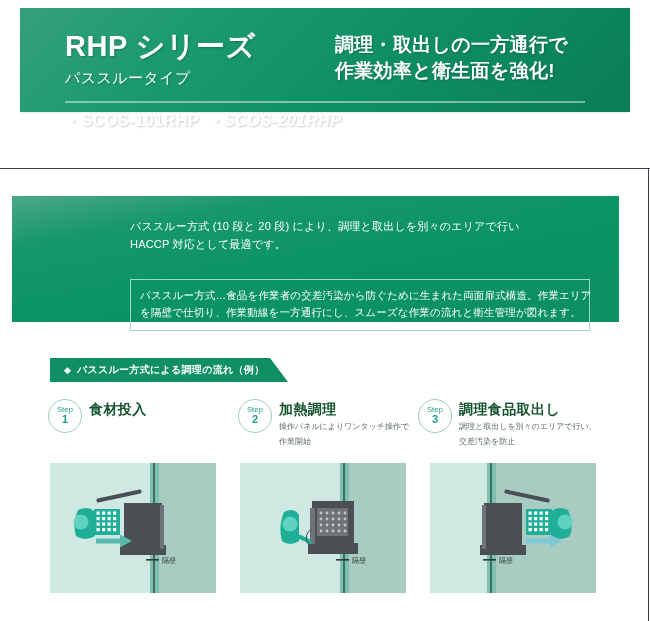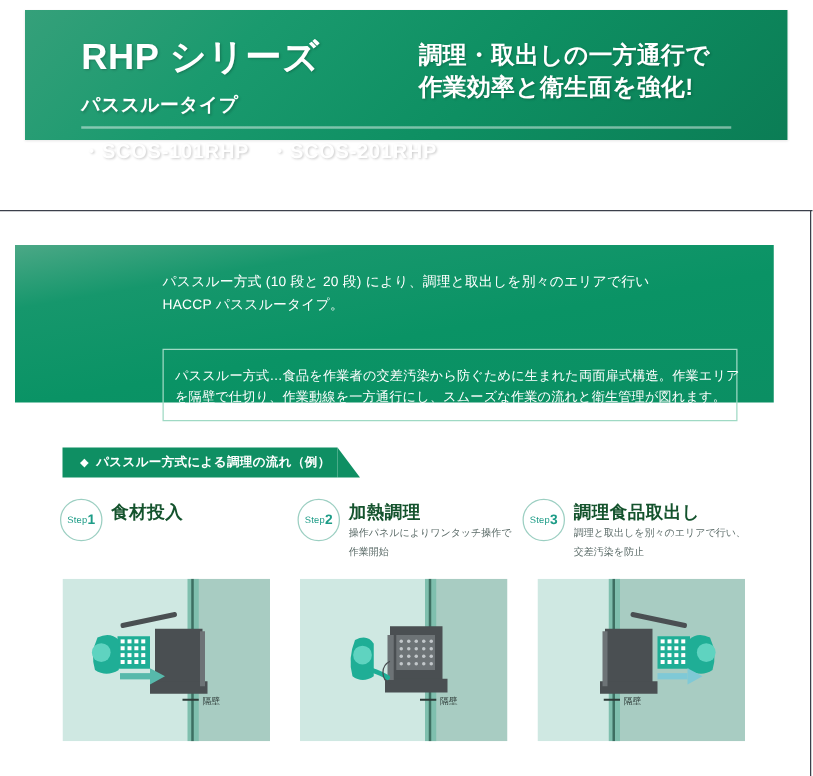--- a/index.html
+++ b/index.html
@@ -41,23 +41,23 @@
   .hero-title {
     font-size: 29px;
     font-weight: bold;
     color: #ffffff;
     letter-spacing: 0.5px;
     text-shadow: 1px 1px 2px rgba(0,0,0,0.22);
     line-height: 1.15;
     white-space: nowrap;
   }
   .hero-subtitle {
-    margin-top: 12px;
+    margin-top: 6px;
     font-size: 15px;
-    font-weight: bold;
+    font-weight: normal;
     color: #ffffff;
     letter-spacing: 0.4px;
     text-shadow: 1px 1px 2px rgba(0,0,0,0.20);
     white-space: nowrap;
   }
   .hero-right {
     position: absolute;
     left: 315px;
     top: 24px;
     width: 275px;
@@ -84,21 +84,21 @@
     position: absolute;
     left: 45px;
     top: 103px;
     font-size: 16px;
     font-weight: bold;
     color: #ffffff;
     letter-spacing: 0.6px;
     text-shadow: 1px 1px 2px rgba(0,0,0,0.20);
     white-space: nowrap;
   }
-  .hero-models .model-sep { margin-left: 16px; }
+  .hero-models .model-sep { margin-left: 8px; font-style: italic; }
 
   
   .frame-top-rule {
     position: absolute;
     left: 0px;
     top: 168px;
     width: 650px;
     height: 1px;
     background: #3b3f4a;
   }
@@ -132,21 +132,21 @@
     line-height: 1.62;
     letter-spacing: 0.2px;
     white-space: nowrap;
   }
   .desc-note {
     position: absolute;
     left: 118px;
     top: 83px;
     width: 460px;
     border: 1px solid #9fd9c4;
-    padding: 13px 9px 8px 9px;
+    padding: 7px 9px 8px 9px;
     box-sizing: border-box;
     text-align: right;
   }
   .desc-note-line {
     font-size: 10.5px;
     color: #ffffff;
     line-height: 1.66;
     letter-spacing: 0.15px;
     white-space: nowrap;
   }
@@ -209,21 +209,21 @@
   .step-2 { left: 190px; }
   .step-3 { left: 370px; }
 
   .step-badge {
     flex: 0 0 auto;
     width: 32px;
     height: 32px;
     border-radius: 50%;
     border: 1px solid #9ccfc2;
     display: flex;
-    flex-direction: row;
+    flex-direction: column;
     align-items: center;
     justify-content: center;
     color: #1d9c87;
     background: #ffffff;
     margin-right: 7px;
     margin-top: 1px;
   }
   .step-badge-word {
     font-size: 7.5px;
     line-height: 1;
@@ -294,21 +294,21 @@
 
   </div>
 </div>
 
 <div class="frame-top-rule"></div>
 <div class="frame-right-rule"></div>
 
 <div class="desc-panel">
   <div class="desc-body">
     <div class="desc-line">パススルー方式 (10 段と 20 段) により、調理と取出しを別々のエリアで行い</div>
-    <div class="desc-line">HACCP パススルータイプ。</div>
+    <div class="desc-line">HACCP 対応として最適です。</div>
   </div>
   <div class="desc-note">
     <div class="desc-note-line">パススルー方式…食品を作業者の交差汚染から防ぐために生まれた両面扉式構造。作業エリア</div>
     <div class="desc-note-line">を隔壁で仕切り、作業動線を一方通行にし、スムーズな作業の流れと衛生管理が図れます。</div>
   </div>
 </div>
 
 <div class="ribbon">
   <div class="ribbon-body">
     <span class="ribbon-diamond">◆</span>

